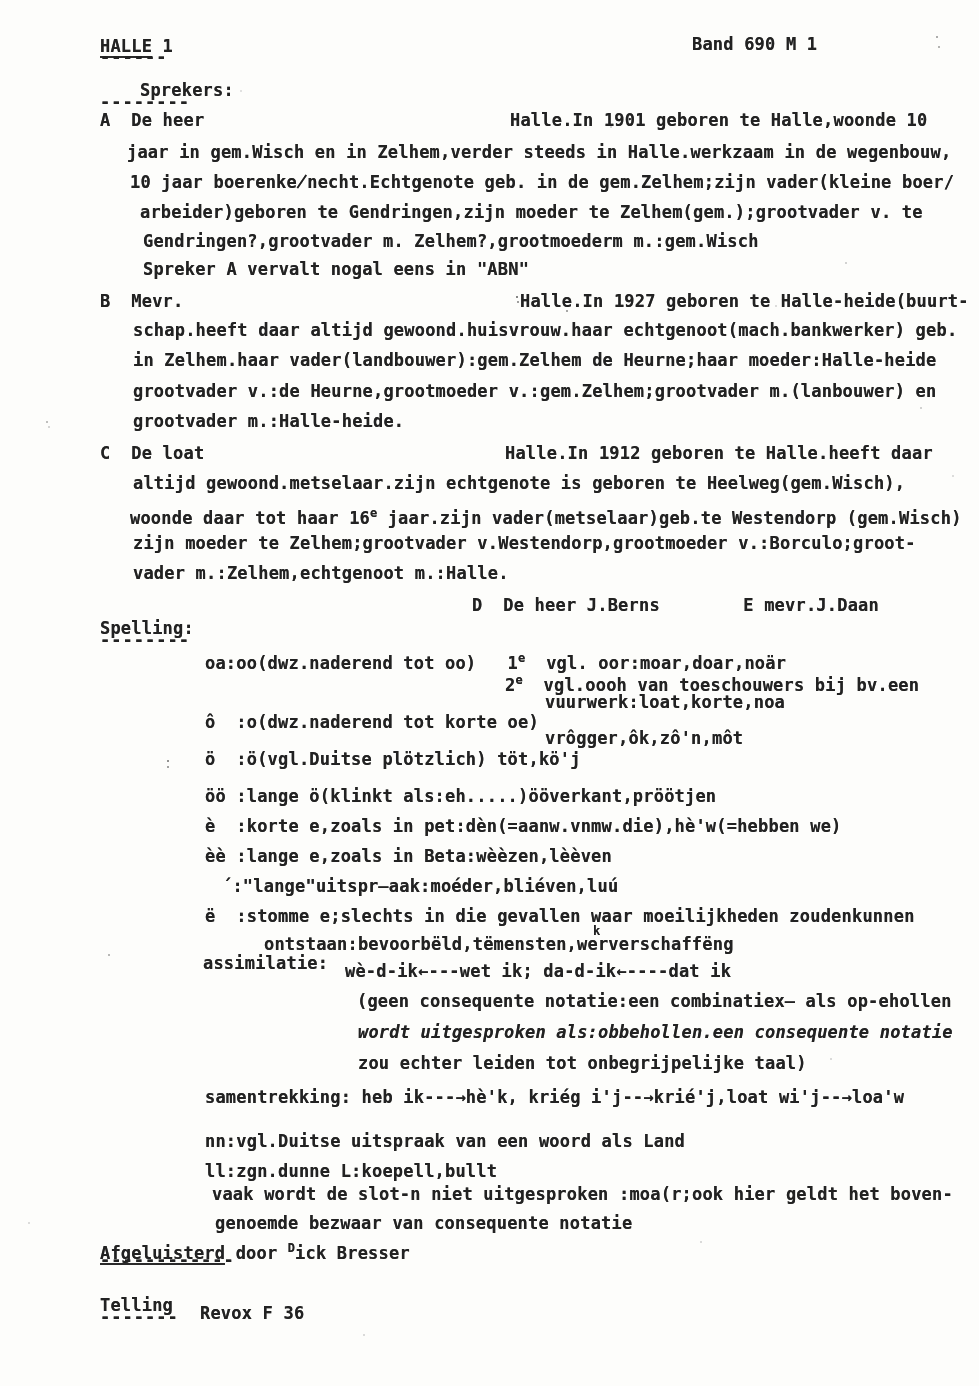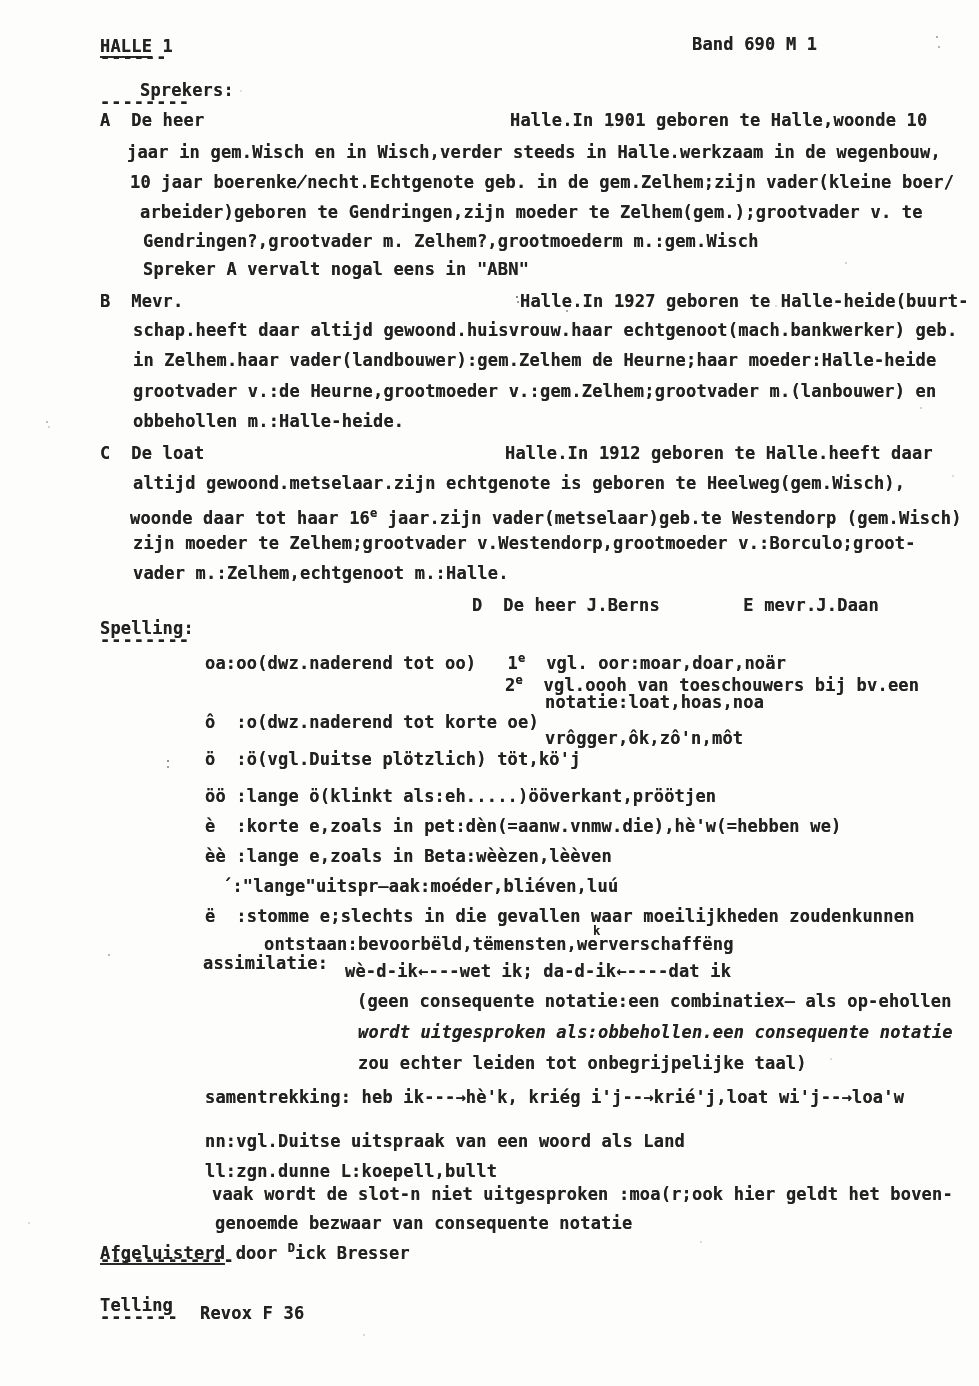--- a/index.html
+++ b/index.html
@@ -64,43 +64,43 @@
 <div class="page">
   <div class="speck"></div>
   <div id="lines-root">
       <div class="ln" style="left: 100px; top: 36px;"><span class="ul">HALLE</span> 1</div>
       <div class="ln dashes" style="left: 100px; top: 47px;">------</div>
       <div class="ln" style="left: 692px; top: 34px;">Band 690 M 1</div>
       <div class="ln" style="left: 100px; top: 80px; margin-left: 40px;">Sprekers:</div>
       <div class="ln dashes" style="left: 100px; top: 92px;">--------</div>
       <div class="ln" style="left: 100px; top: 110px;">A  De heer</div>
       <div class="ln" style="left: 510px; top: 110px;">Halle.In 1901 geboren te Halle,woonde 10</div>
-      <div class="ln" style="left: 127px; top: 142px;">jaar in gem.Wisch en in Wisch,verder steeds in Halle.werkzaam in de wegenbouw,</div>
+      <div class="ln" style="left: 127px; top: 142px;">jaar in gem.Wisch en in Zelhem,verder steeds in Halle.werkzaam in de wegenbouw,</div>
       <div class="ln" style="left: 130px; top: 172px;">10 jaar boerenke̸necht.Echtgenote geb. in de gem.Zelhem;zijn vader(kleine boer/</div>
       <div class="ln" style="left: 140px; top: 202px;">arbeider)geboren te Gendringen,zijn moeder te Zelhem(gem.);grootvader v. te</div>
       <div class="ln" style="left: 143px; top: 231px;">Gendringen?,grootvader m. Zelhem?,grootmoederm m.:gem.Wisch</div>
       <div class="ln" style="left: 143px; top: 259px;">Spreker A vervalt nogal eens in "ABN"</div>
       <div class="ln" style="left: 100px; top: 291px;">B  Mevr.</div>
       <div class="ln" style="left: 520px; top: 291px;">Halle.In 1927 geboren te Halle-heide(buurt-</div>
       <div class="ln" style="left: 133px; top: 320px;">schap.heeft daar altijd gewoond.huisvrouw.haar echtgenoot(mach.bankwerker) geb.</div>
       <div class="ln" style="left: 133px; top: 350px;">in Zelhem.haar vader(landbouwer):gem.Zelhem de Heurne;haar moeder:Halle-heide</div>
       <div class="ln" style="left: 133px; top: 381px;">grootvader v.:de Heurne,grootmoeder v.:gem.Zelhem;grootvader m.(lanbouwer) en</div>
-      <div class="ln" style="left: 133px; top: 411px;">obbehollen m.:Halle-heide.</div>
+      <div class="ln" style="left: 133px; top: 411px;">grootvader m.:Halle-heide.</div>
       <div class="ln" style="left: 100px; top: 443px;">C  De loat</div>
       <div class="ln" style="left: 505px; top: 443px;">Halle.In 1912 geboren te Halle.heeft daar</div>
       <div class="ln" style="left: 133px; top: 473px;">altijd gewoond.metselaar.zijn echtgenote is geboren te Heelweg(gem.Wisch),</div>
       <div class="ln" style="left: 130px; top: 503px;">woonde daar tot haar 16<sup>e</sup> jaar.zijn vader(metselaar)geb.te Westendorp (gem.Wisch)</div>
       <div class="ln" style="left: 133px; top: 533px;">zijn moeder te Zelhem;grootvader v.Westendorp,grootmoeder v.:Borculo;groot-</div>
       <div class="ln" style="left: 133px; top: 563px;">vader m.:Zelhem,echtgenoot m.:Halle.</div>
       <div class="ln" style="left: 472px; top: 595px;">D  De heer J.Berns        E mevr.J.Daan</div>
       <div class="ln" style="left: 100px; top: 618px;">Spelling:</div>
       <div class="ln dashes" style="left: 100px; top: 630px;">--------</div>
       <div class="ln" style="left: 205px; top: 648px;">oa:oo(dwz.naderend tot oo)   1<sup>e</sup>  vgl. oor:moar,doar,noär</div>
       <div class="ln" style="left: 505px; top: 670px;">2<sup>e</sup>  vgl.oooh van toeschouwers bij bv.een</div>
-      <div class="ln" style="left: 545px; top: 692px;">notatie:loat,hoas,noa</div>
+      <div class="ln" style="left: 545px; top: 692px;">vuurwerk:loat,korte,noa</div>
       <div class="ln" style="left: 205px; top: 712px;">ô  :o(dwz.naderend tot korte oe)</div>
       <div class="ln" style="left: 545px; top: 728px;">vrôgger,ôk,zô'n,môt</div>
       <div class="ln" style="left: 205px; top: 749px;">ö  :ö(vgl.Duitse plötzlich) töt,kö'j</div>
       <div class="ln" style="left: 205px; top: 786px;">öö :lange ö(klinkt als:eh.....)ööverkant,pröötjen</div>
       <div class="ln" style="left: 205px; top: 816px;">è  :korte e,zoals in pet:dèn(=aanw.vnmw.die),hè'w(=hebben we)</div>
       <div class="ln" style="left: 205px; top: 846px;">èè :lange e,zoals in Beta:wèèzen,lèèven</div>
       <div class="ln" style="left: 222px; top: 876px;">´:"lange"uitspr̶aak:moéder,bliéven,luú</div>
       <div class="ln" style="left: 205px; top: 906px;">ë  :stomme e;slechts in die gevallen waar moeilijkheden zoudenkunnen</div>
       <div class="ln" style="left: 593px; top: 921px;"><sup>k</sup></div>
       <div class="ln" style="left: 264px; top: 934px;">ontstaan:bevoorbëld,tëmensten,werverschaffëng</div>

